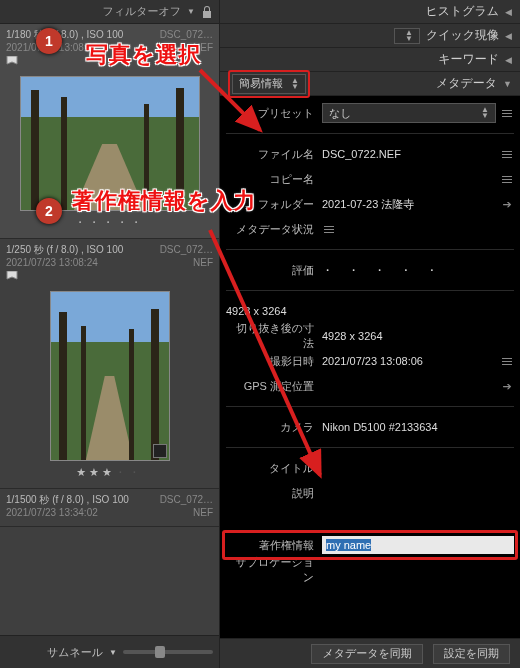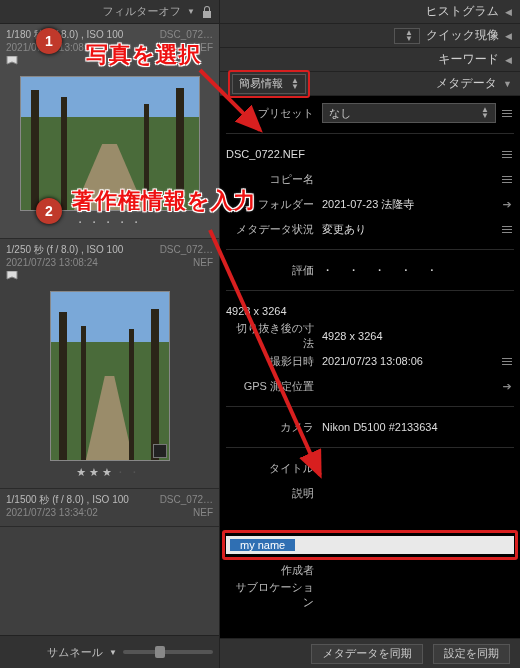--- a/index.html
+++ b/index.html
@@ -37,21 +37,21 @@
   .red-outline { border: 2px solid #d81f1f; border-radius: 3px; padding: 2px; }
   .rows { display: flex; flex-direction: column; gap: 7px; }
   .row { display: flex; align-items: center; height: 18px; }
   .row .lbl { width: 96px; text-align: right; padding-right: 8px; font-size: 11px; color: #bbb; }
   .row .val { flex: 1; font-size: 11px; color: #ddd; white-space: nowrap; overflow: hidden; }
   .row .tool { width: 14px; display: flex; justify-content: center; }
   .hline { height: 1px; background: #2a2a2a; margin: 4px 0; }
   .rating-dots { color: #888; letter-spacing: 6px; }
   .preset-dd { flex: 1; margin-right: 4px; }
   .input-box { flex: 1; height: 18px; background: #e9e9e9; color: #000; display: flex; align-items: center; padding: 0 4px; font-size: 11px; }
-  .input-box .sel { background: #2f6fb3; color: #fff; padding: 0 10px; }
+  .input-box .sel { background: #2f6fb3; color: #fff; padding: 0 0; }
   .red-row-outline { position: absolute; border: 3px solid #d81f1f; border-radius: 3px; pointer-events: none; }
   .right-bottom { height: 30px; background: #323232; border-top: 1px solid #222; display: flex; align-items: center; justify-content: flex-end; gap: 10px; padding: 0 10px; }
   .btn { height: 20px; padding: 0 10px; background: #3c3c3c; border: 1px solid #555; font-size: 11px; color: #ccc; display: flex; align-items: center; }
 
   
   .anno { position: absolute; pointer-events: none; }
   .anno-badge { width: 26px; height: 26px; border-radius: 50%; background: #c0392b; color: #fff; display: flex; align-items: center; justify-content: center; font-weight: bold; font-size: 14px; box-shadow: 0 0 4px #000; }
   .anno-text { color: #e11; font-weight: 900; font-size: 22px; text-shadow: -1px -1px 0 #fff, 1px -1px 0 #fff, -1px 1px 0 #fff, 1px 1px 0 #fff, 0 0 3px #fff; white-space: nowrap; letter-spacing: 1px; }
   svg.anno-arrow { position: absolute; overflow: visible; }
   .hamburger { display:inline-flex; flex-direction:column; gap:2px; }
@@ -188,20 +188,21 @@
           <span class="tool">
               <span class="hamburger">
                 <span></span>
                 <span></span>
                 <span></span>
               </span>
             </span>
         </div>
         <div class="hline"></div>
         <div class="row">
+          <span class="lbl">ファイル名</span>
           <span class="val">DSC_0722.NEF</span>
           <span class="tool">
               <span class="hamburger">
                 <span></span>
                 <span></span>
                 <span></span>
               </span>
             </span>
         </div>
         <div class="row">
@@ -215,21 +216,20 @@
               </span>
             </span>
         </div>
         <div class="row">
           <span class="lbl">フォルダー</span>
           <span class="val">2021-07-23 法隆寺</span>
           <span class="tool" style="color:#888;">➔</span>
         </div>
         <div class="row">
           <span class="lbl">メタデータ状況</span>
-          <span class="val">変更あり</span>
           <span class="tool">
               <span class="hamburger">
                 <span></span>
                 <span></span>
                 <span></span>
               </span>
             </span>
         </div>
         <div class="hline"></div>
         <div class="row">
@@ -269,28 +269,25 @@
         <div class="row">
           <span class="lbl">タイトル</span>
           <span class="val"></span>
         </div>
         <div class="row">
           <span class="lbl">説明</span>
           <span class="val"></span>
         </div>
         <div style="height:20px;"></div>
         <div class="row" style="position:relative;">
+          <span class="lbl">著作権情報</span>
           <span class="input-box">
               <span class="sel">my name</span>
             </span>
           <div class="red-row-outline" style="left:-4px; right:-4px; top:-6px; bottom:-6px;"></div>
-        </div>
-        <div class="row">
-          <span class="lbl">作成者</span>
-          <span class="val"></span>
         </div>
         <div class="row">
           <span class="lbl">サブロケーション</span>
           <span class="val"></span>
         </div>
       </div>
     </div>
 
     <div class="right-bottom">
       <div class="btn">メタデータを同期</div>

